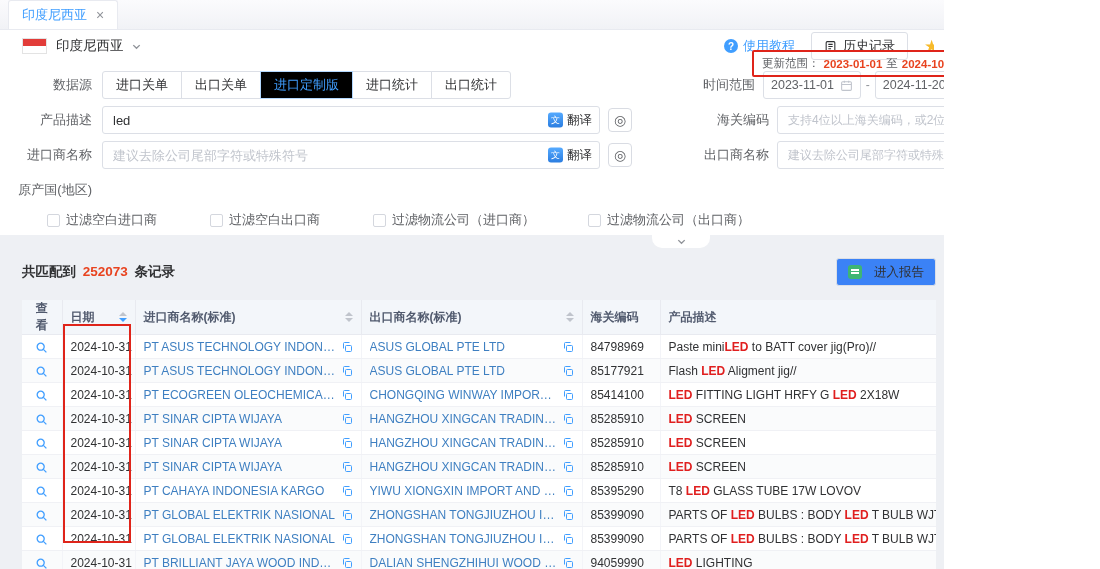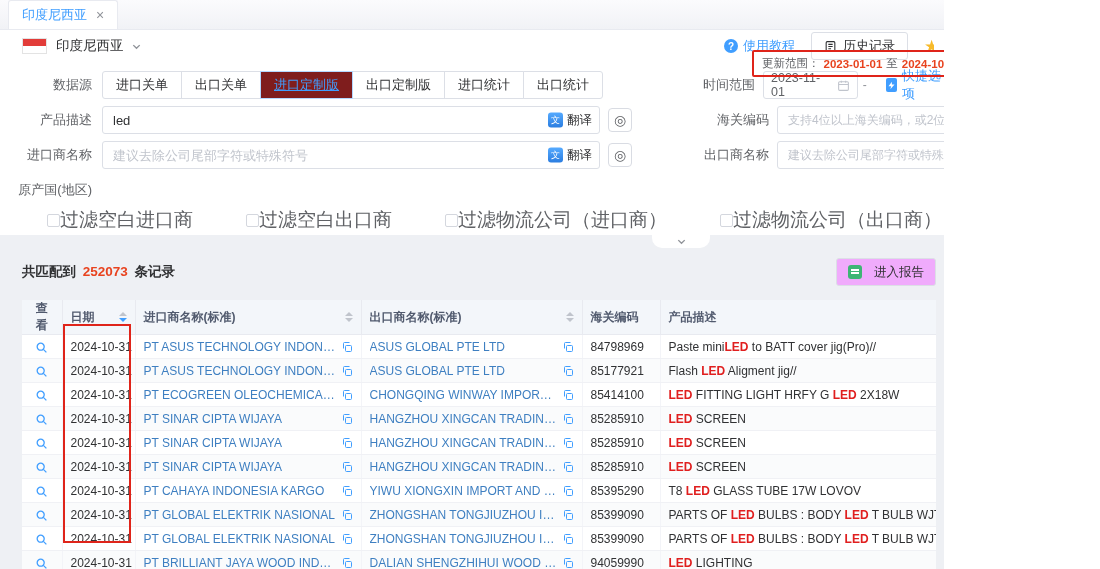--- a/index.html
+++ b/index.html
@@ -37,21 +37,21 @@
   .form-row { display:flex; align-items:center; height:30px; margin-bottom:5px; }
   .chk-row { height:20px; padding-left:22px; gap:28px; }
   .lbl { width:92px; flex:none; text-align:right; font-size:13px; color:#606266; margin-right:10px; white-space:nowrap; }
   .lbl-r { width:125px; flex:none; text-align:right; font-size:13px; color:#606266; margin-right:8px; white-space:nowrap; }
 
   .seg-wrap { width:498px; flex:none; display:flex; }
   .seg { height:28px; line-height:26px; padding:0 13px; border:1px solid #dcdfe6; margin-left:-1px; background:#fff;
          font-size:13px; color:#303133; cursor:pointer; white-space:nowrap; }
   .seg:first-child { margin-left:0; border-radius:3px 0 0 3px; }
   .seg:last-child { border-radius:0 3px 3px 0; }
-  .seg.active { background:#7f1d1d; color:#409eff; border-color:#b3d8ff; position:relative; z-index:1;text-decoration:underline; }
+  .seg.active { background:#000000; color:#409eff; border-color:#b3d8ff; position:relative; z-index:1; }
   .seg-spacer { width:30px; flex:none; }
 
   .inp-wrap { position:relative; width:498px; flex:none; }
   .inp { width:100%; height:28px; border:1px solid #dcdfe6; border-radius:3px; padding:0 66px 0 10px;
          font-size:13px; color:#303133; outline:none; font-family:inherit; }
   .inp::placeholder { color:#c0c4cc; }
   .inp-r { width:420px; flex:none; height:28px; border:1px solid #dcdfe6; border-radius:3px; padding:0 10px;
            font-size:12px; color:#303133; outline:none; font-family:inherit; }
   .inp-r::placeholder { color:#c0c4cc; }
   .translate { position:absolute; right:8px; top:50%; transform:translateY(-50%); display:flex; align-items:center; gap:4px; cursor:pointer; }
@@ -69,34 +69,34 @@
   .quick { display:flex; align-items:center; gap:5px; margin-left:14px; cursor:pointer; }
   .quick-ic { width:14px; height:14px; background:#409eff; border-radius:2px; display:flex; align-items:center; justify-content:center; }
   .quick-txt { color:#409eff; font-size:13px; }
 
   .origin-box { width:526px; flex:none; height:28px; border:1px solid #dcdfe6; border-radius:3px; display:flex; align-items:center; }
   .origin-sel { display:flex; align-items:center; gap:6px; padding:0 9px; font-size:12.5px; color:#303133; height:100%;
                 border-right:1px solid #e4e7ed; cursor:pointer; white-space:nowrap; }
   .origin-ph { flex:1; padding:0 10px; font-size:12.5px; color:#c0c4cc; white-space:nowrap; overflow:hidden; }
   .origin-box > svg { margin-right:8px; flex:none; }
 
-  .chk-item { display:flex; align-items:center; font-size:19px; color:#606266; cursor:pointer;padding-left:25px; }
+  .chk-item { display:flex; align-items:center; gap:6px; font-size:13px; color:#606266; cursor:pointer;padding-left:25px; }
   .chk-box { width:13px; height:13px; border:1px solid #d4d7de; border-radius:2px; background:#fff; flex:none; }
 
   
   .collapse-tab { position:absolute; left:652px; top:235px; width:58px; height:13px; background:#fff;
                   border-radius:0 0 10px 10px; display:flex; align-items:center; justify-content:center; z-index:3; cursor:pointer; }
 
   
   .content { height:334px; background:#eef0f4; padding:22px 8px 0 22px; }
   .results-bar { display:flex; align-items:center; height:30px; }
   .results-text { font-size:13.5px; color:#303133; font-weight:bold; }
   .results-text b { color:#e8431f; padding:0 3px; }
   .report-btn { margin-left:auto; display:flex; align-items:center; gap:12px; height:28px; padding:0 11px;
-                background:#f0abfc; border:1px solid #dcdfe6; border-radius:3px; font-size:12.5px; color:#303133;
+                background:#3b82f6; border:1px solid #dcdfe6; border-radius:3px; font-size:12.5px; color:#303133;
                 cursor:pointer; font-family:inherit; }
   .report-ic { width:14px; height:14px; background:#3eb575; border-radius:3px; position:relative; }
   .report-ic:before { content:""; position:absolute; left:3px; top:4px; width:8px; height:1.6px; background:#fff; box-shadow:0 3px 0 #fff; }
 
   
   .table-card { margin-top:13px; background:#fff; }
   table { width:100%; border-collapse:collapse; table-layout:fixed; font-size:12px; }
   thead th { height:30px; background:#f3f6fa; color:#515a6e; font-weight:bold; text-align:left;
              padding:0 8px; border-bottom:1px solid #e8eaf0; border-right:1px solid #e8eaf0; }
   thead th:last-child { border-right:none; }
@@ -166,35 +166,41 @@
   </div>
 
   <div class="form">
 
     <div class="form-row">
       <span class="lbl">数据源</span>
       <div class="seg-wrap">
         <span class="seg">进口关单</span>
         <span class="seg">出口关单</span>
         <span class="seg active">进口定制版</span>
-        <span class="seg">出口定制版</span>
         <span class="seg">进口统计</span>
         <span class="seg">出口统计</span>
       </div>
       <span class="seg-spacer"></span>
       <span class="lbl-r">时间范围</span>
       <div class="date-box">
         <span class="date-inp">
           <span>2023-11-01</span>
           <svg width="13" height="13" viewBox="0 0 24 24" fill="none" stroke="#c0c4cc" stroke-width="2">
               <rect x="3" y="5" width="18" height="16" rx="2"></rect>
               <path d="M8 3v4M16 3v4M3 10h18"></path>
             </svg>
         </span>
         <span class="range-sep">-</span>
+        <span class="date-inp">
+          <span>2024-11-20</span>
+          <svg width="13" height="13" viewBox="0 0 24 24" fill="none" stroke="#c0c4cc" stroke-width="2">
+              <rect x="3" y="5" width="18" height="16" rx="2"></rect>
+              <path d="M8 3v4M16 3v4M3 10h18"></path>
+            </svg>
+        </span>
         <span class="quick">
           <span class="quick-ic">
             <svg width="9" height="9" viewBox="0 0 24 24" fill="#fff">
                 <polygon points="13 2 4 14 11 14 9 22 20 9 13 9"></polygon>
               </svg>
           </span>
           <span class="quick-txt">快捷选项</span>
         </span>
       </div>
     </div>

